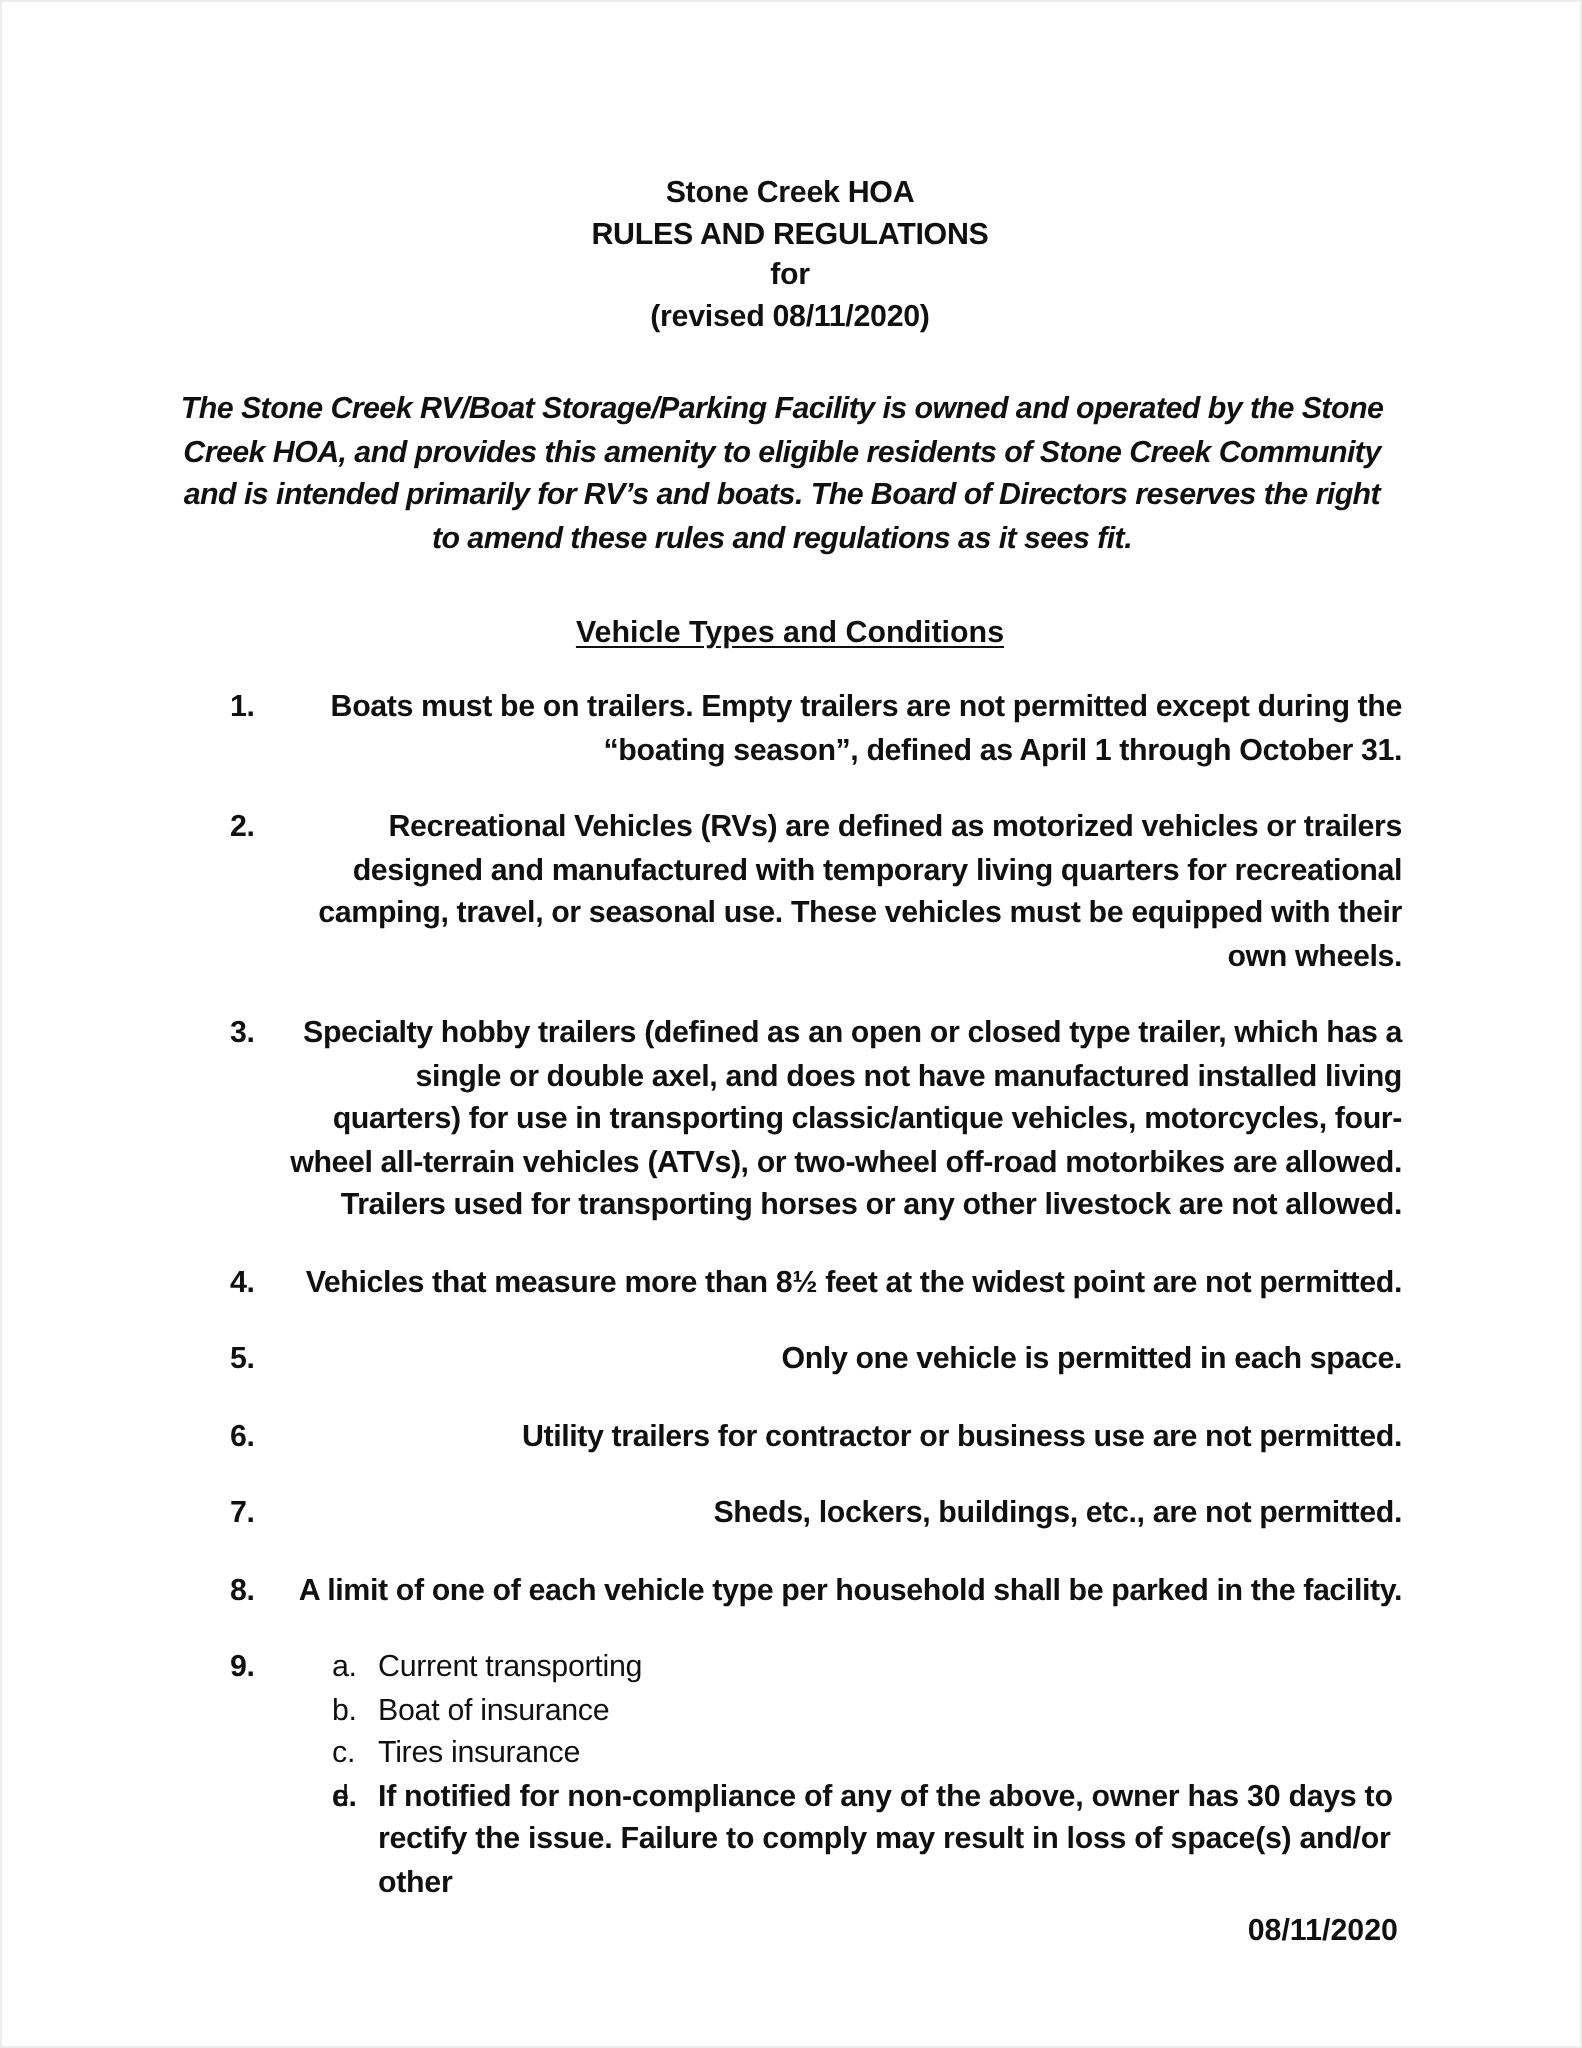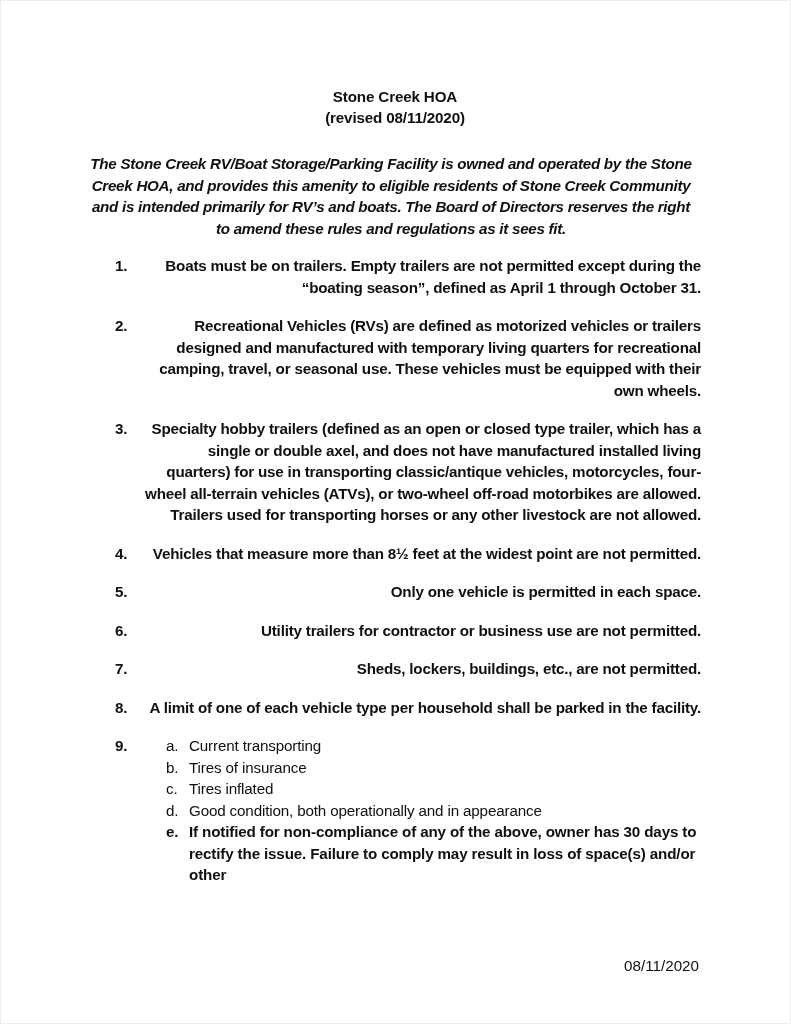--- a/index.html
+++ b/index.html
@@ -123,39 +123,44 @@
     width: 20px;
     text-align: left;
   }
 
   
   .footer-date {
     position: absolute;
     right: 91px;
     top: 955px;
     font-size: 15.2px;
-    font-weight: 400;
+    font-weight: 700;
     color: #101010;
     line-height: 20px;
     text-align: right;
   }
 </style>
 </head>
 <body>
 
 <div class="page">
   <div class="content">
 
     <div class="title-block">
       <div class="title-line">Stone Creek HOA</div>
+      <div class="title-line">RULES AND REGULATIONS</div>
+      <div class="title-line">for</div>
       <div class="title-line">(revised 08/11/2020)</div>
     </div>
 
     <p class="intro">The Stone Creek RV/Boat Storage/Parking Facility is owned and operated by the Stone Creek HOA, and provides this amenity to eligible residents of Stone Creek Community and is intended primarily for RV’s and boats.   The Board of Directors reserves the right to amend these rules and regulations as it sees fit.</p>
 
+    <div class="section-heading">
+      <span>Vehicle Types and Conditions</span>
+    </div>
 
     <ol class="rule-list">
       <li class="rule-item">
         <span class="marker">1.</span>
         <span class="rule-text">Boats must be on trailers.  Empty trailers are not permitted except during the “boating season”, defined as April 1 through October 31.</span>
       </li>
       <li class="rule-item">
         <span class="marker">2.</span>
         <span class="rule-text">Recreational Vehicles (RVs) are defined as motorized vehicles or trailers designed and manufactured with temporary living quarters for recreational camping, travel, or seasonal use.  These vehicles must be equipped with their own wheels.</span>
       </li>
@@ -186,29 +191,28 @@
       <li class="rule-item">
         <span class="marker">9.</span>
 
         <ol class="sub-list">
           <li class="sub-item">
             <span class="marker">a.</span>
             <span>Current transporting</span>
           </li>
           <li class="sub-item">
             <span class="marker">b.</span>
-            <span>Tires of insurance</span>
+            <span>Boat of insurance</span>
           </li>
           <li class="sub-item">
             <span class="marker">c.</span>
-            <span>Tires inflated</span>
+            <span>Tires insurance</span>
           </li>
           <li class="sub-item">
             <span class="marker">d.</span>
-            <span>Good condition, both operationally and in appearance</span>
           </li>
           <li class="sub-item bold">
             <span class="marker">e.</span>
             <span>If notified for non-compliance of any of the above, owner has 30 days to rectify the issue.  Failure to comply may result in loss of space(s) and/or other</span>
           </li>
         </ol>
       </li>
     </ol>
 
   </div>

